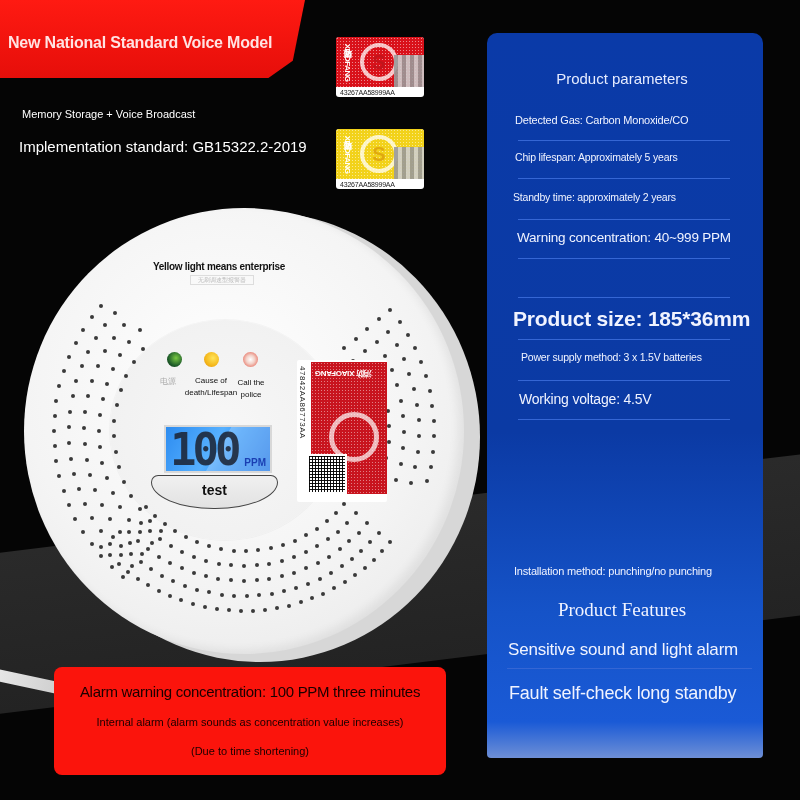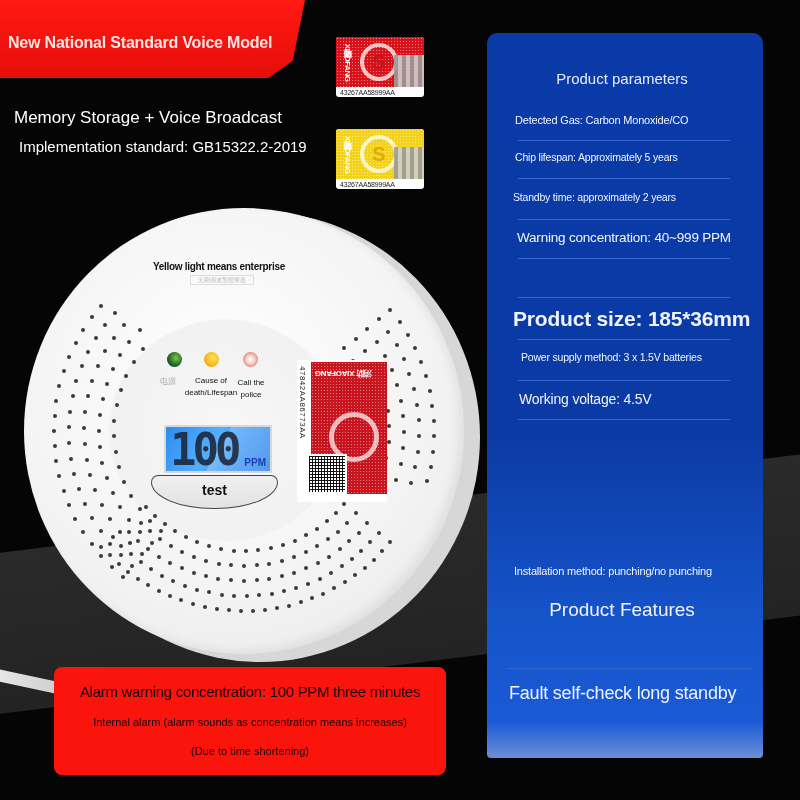--- a/index.html
+++ b/index.html
@@ -22,21 +22,21 @@
   .red-ribbon {
     position: absolute; left: 0; top: 0; width: 305px; height: 78px;
     background: linear-gradient(180deg, #ff1a12 0%, #e60e0a 100%);
     clip-path: polygon(0 0, 100% 0, 96% 78%, 88% 100%, 0 100%);
   }
   .ribbon-title {
     position: absolute; left: 8px; top: 34px; color: #ffe3e3; font-size: 16px; font-weight: bold;
     letter-spacing: -0.2px;
   }
   .sub-line { position: absolute; color: #fff; }
-  .sub-1 { left: 14px; top: 108px; font-size: 17px; }
+  .sub-1 { left: 22px; top: 108px; font-size: 11px; }
   .sub-2 { left: 19px; top: 138px; font-size: 15px; }
 
   
   .sticker {
     position: absolute; left: 336px; width: 88px; height: 60px; border-radius: 3px;
     overflow: hidden; background: #fff;
   }
   .sticker .face {
     position: absolute; left: 0; top: 0; right: 0; height: 50px;
     background-image: radial-gradient(rgba(255,255,255,.5) 0.8px, transparent 1px);
@@ -175,21 +175,21 @@
     border-radius: 10px 10px 4px 4px;
     background: linear-gradient(180deg, #0a3aa8 0%, #0b3aa4 55%, #1553c8 80%, #1a5ad6 95%, #6e8fd6 100%);
   }
   .param-title {
     position: absolute; left: 0; width: 270px; top: 37px; text-align: center; color: #e6ecff;
     font-size: 15px;
   }
   .param-row { position: absolute; color: #f0f3ff; white-space: nowrap; letter-spacing: -0.2px; }
   .param-divider { position: absolute; left: 31px; width: 212px; height: 1px; background: #3566d4; }
 
-  .features-title { position: absolute; left: 0; width: 270px; text-align: center; color: #f0f3ff; font-size: 19px; top: 566px; }
+  .features-title { position: absolute; left: 0; width: 270px; text-align: center; color: #f0f3ff; font-size: 19px; top: 566px; font-family: Liberation Serif, serif; }
   .feature-row { position: absolute; color: #f0f3ff; white-space: nowrap; font-size: 18px; letter-spacing: -0.2px; }
 </style>
 </head>
 <body>
 
 <div class="bg"></div>
 <div class="bg-band"></div>
 <div class="bg-streak"></div>
 
 <div class="red-ribbon"></div>
@@ -497,21 +497,21 @@
 <div class="big-sticker">
   <div class="face"></div>
   <div class="brand">消防 XIAOFANG</div>
   <div class="logo"></div>
   <div class="serial">47842AA86773AA</div>
   <div class="qr"></div>
 </div>
 
 <div class="alarm-box">
   <div class="alarm-line-1">Alarm warning concentration: 100 PPM three minutes</div>
-  <div class="alarm-line-2">Internal alarm (alarm sounds as concentration means increases)</div>
+  <div class="alarm-line-2">Internal alarm (alarm sounds as concentration value increases)</div>
   <div class="alarm-line-3">(Due to time shortening)</div>
 </div>
 
 <div class="param-panel">
   <div class="param-title">Product parameters</div>
 
   <div class="param-row" style="left:28px;top:81px;font-size:11px;">Detected Gas: Carbon Monoxide/CO</div>
   <div class="param-divider" style="top:107px;"></div>
 
   <div class="param-row" style="left:28px;top:118px;font-size:10.5px;">Chip lifespan: Approximately 5 years</div>
@@ -531,15 +531,16 @@
   <div class="param-row" style="left:34px;top:318px;font-size:10.5px;">Power supply method: 3 x 1.5V batteries</div>
   <div class="param-divider" style="top:347px;"></div>
 
   <div class="param-row" style="left:32px;top:358px;font-size:14px;">Working voltage: 4.5V</div>
   <div class="param-divider" style="top:386px;"></div>
 
 
   <div class="param-row" style="left:27px;top:532px;font-size:11px;">Installation method: punching/no punching</div>
 
   <div class="features-title">Product Features</div>
+  <div class="feature-row" style="left:21px;top:607px;font-size:17px;">Sensitive sound and light alarm</div>
   <div class="param-divider" style="top:635px;left:20px;width:245px;"></div>
   <div class="feature-row" style="left:22px;top:650px;">Fault self-check long standby</div>
 </div>
 
 </body></html>

